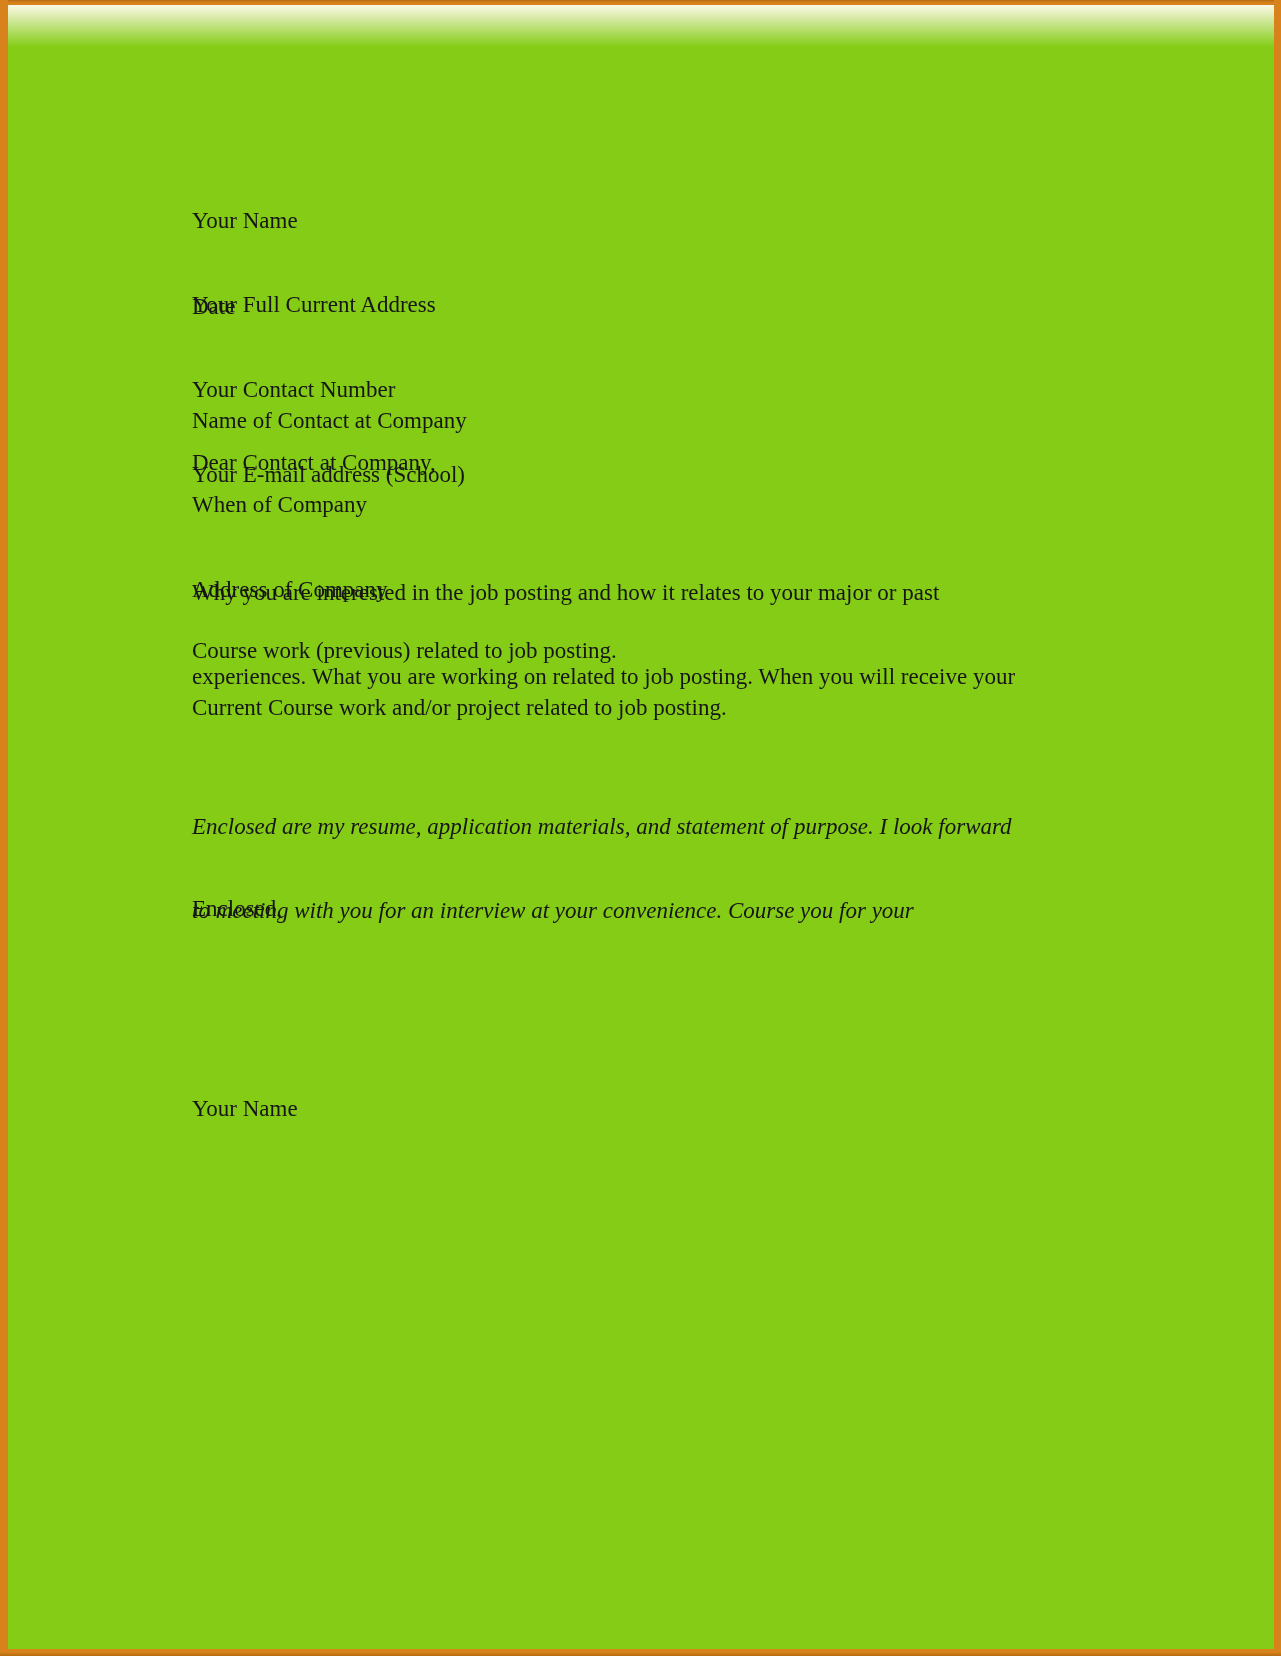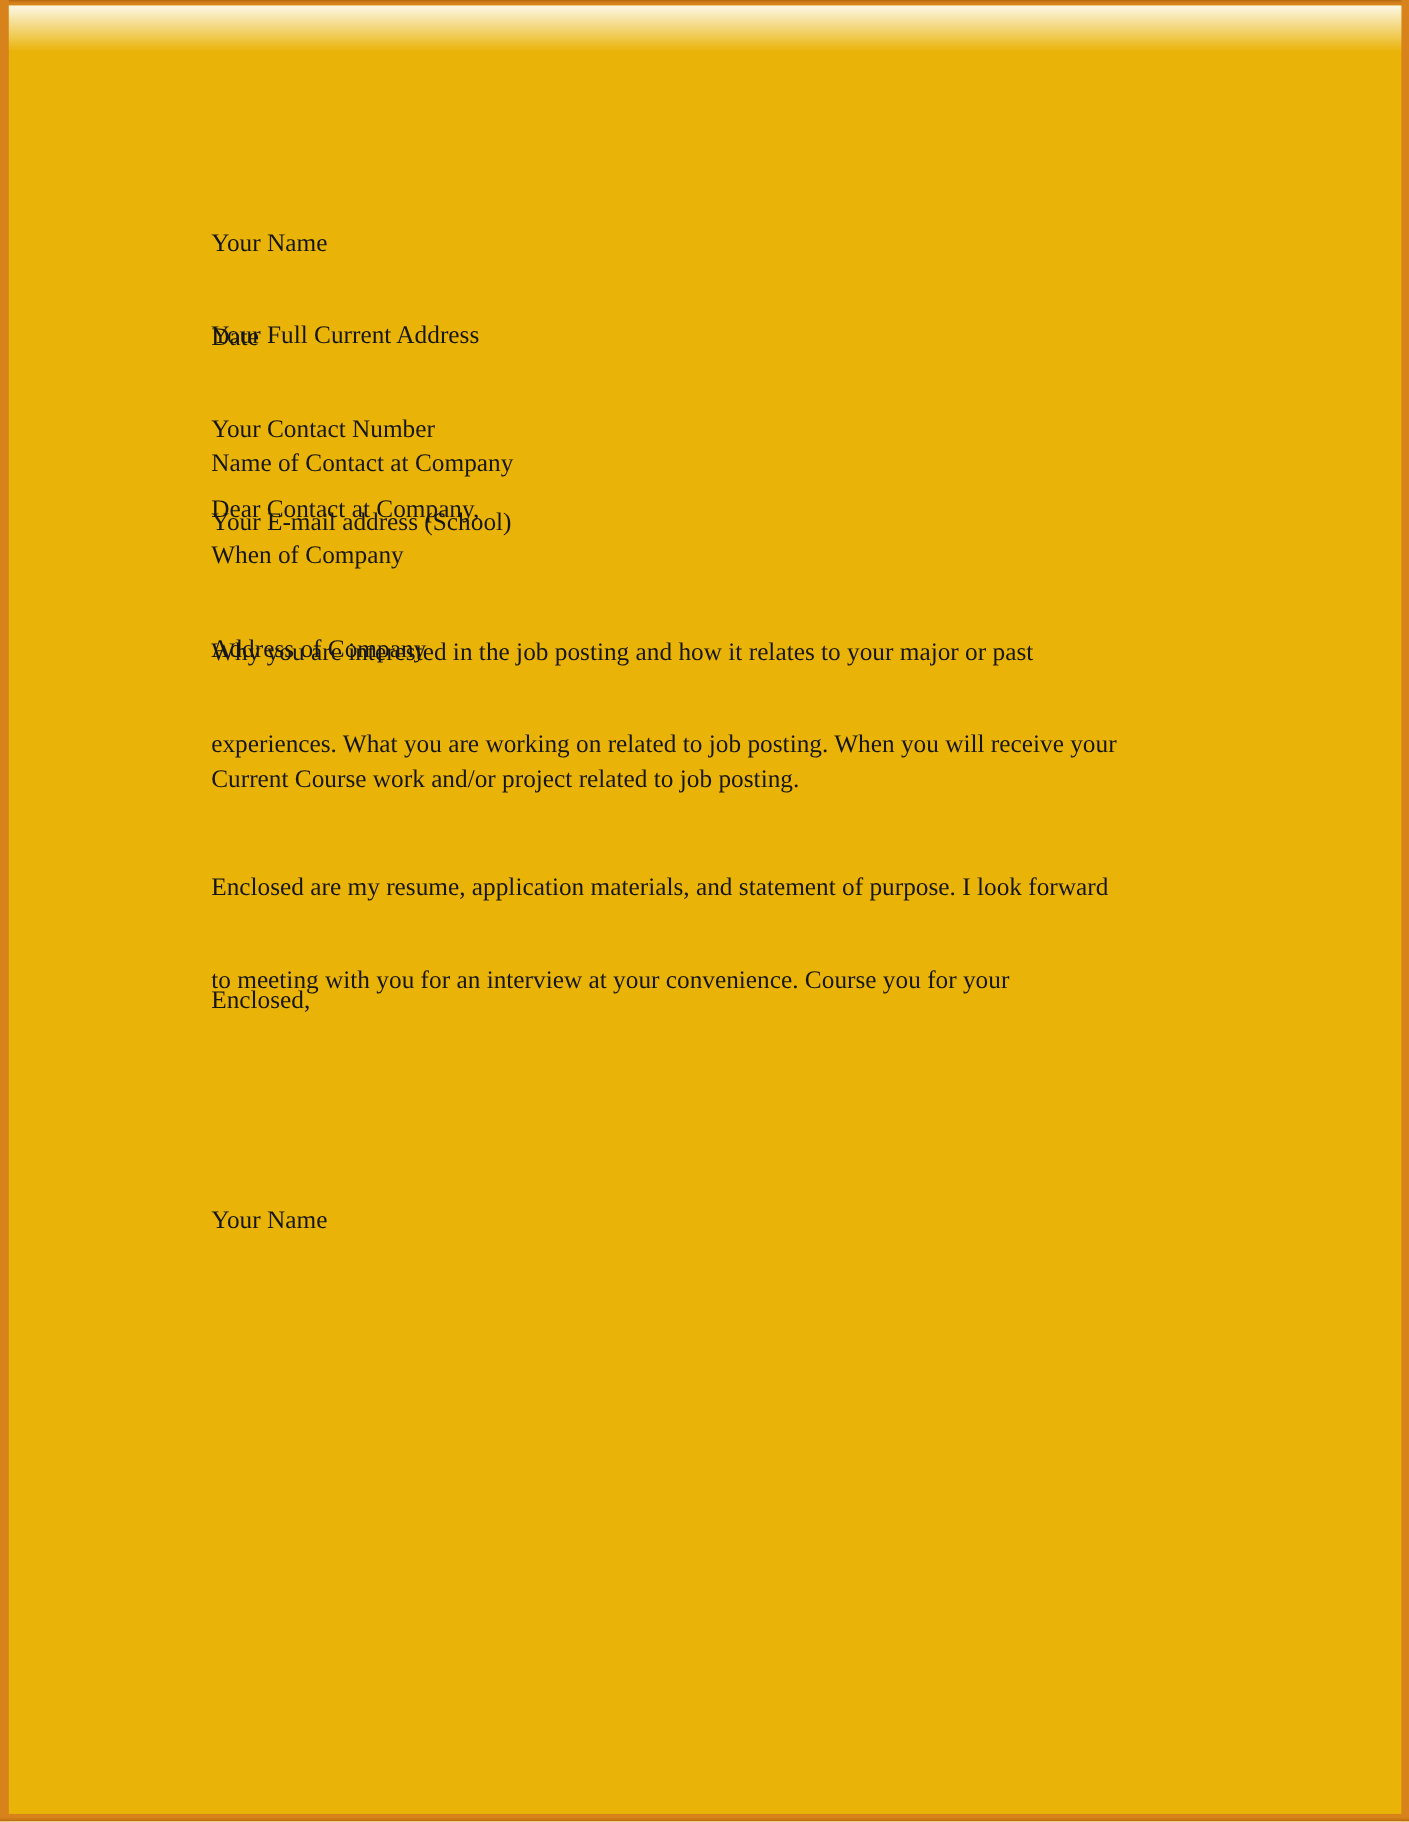--- a/index.html
+++ b/index.html
@@ -1,20 +1,20 @@
 <!DOCTYPE html>
 <html><head>
 <meta charset="utf-8">
 <style>
   html, body { margin: 0; padding: 0; background: #ffffff; }
   .page {
     position: relative;
     width: 1281px;
     height: 1656px;
-    background: #eab308;
+    background: #84cc16;
     overflow: hidden;
     font-family: "Liberation Serif", serif;
     color: #161616;
   }
   .edge { position: absolute; background: #d8821c; }
   .edge-top    { left: 0; top: 0; width: 1281px; height: 5px;
                  background: linear-gradient(#b46a0f, #d8821c 55%); }
   .edge-left   { left: 0; top: 0; bottom: 0; width: 8px; }
   .edge-right  { right: 0; top: 0; bottom: 0; width: 7px; }
   .edge-bottom { left: 0; bottom: 0; width: 1281px; height: 7px;
@@ -31,21 +31,21 @@
     line-height: 28.3px;
     white-space: pre;
   }
   .b-sender     { top: 150px; }
   .b-date       { top: 293px; }
   .b-recipient  { top: 350px; }
   .b-salutation { top: 449px; text-align: right; }
   .b-interest   { top: 522px; }
   .b-course     { top: 637px; }
   .b-current    { top: 694px; }
-  .b-enclosed   { top: 736px; }
+  .b-enclosed   { top: 756px; font-style: italic; }
   .b-closing    { top: 895px; }
   .b-signature  { top: 1095px; }
 </style>
 </head>
 <body>
 
 <div class="page">
 
   <div class="edge edge-top"></div>
   <div class="edge edge-left"></div>
@@ -68,20 +68,21 @@
     <div>Address of Company</div>
   </div>
 
   <div class="block b-salutation">Dear Contact at Company,</div>
 
   <div class="block b-interest">
     <div>Why you are interested in the job posting and how it relates to your major or past</div>
     <div>experiences. What you are working on related to job posting. When you will receive your</div>
   </div>
 
+  <div class="block b-course">Course work (previous) related to job posting.</div>
 
   <div class="block b-current">Current Course work and/or project related to job posting.</div>
 
   <div class="block b-enclosed">
     <div>Enclosed are my resume, application materials, and statement of purpose. I look forward</div>
     <div>to meeting with you for an interview at your convenience. Course you for your</div>
   </div>
 
   <div class="block b-closing">Enclosed,</div>
 

